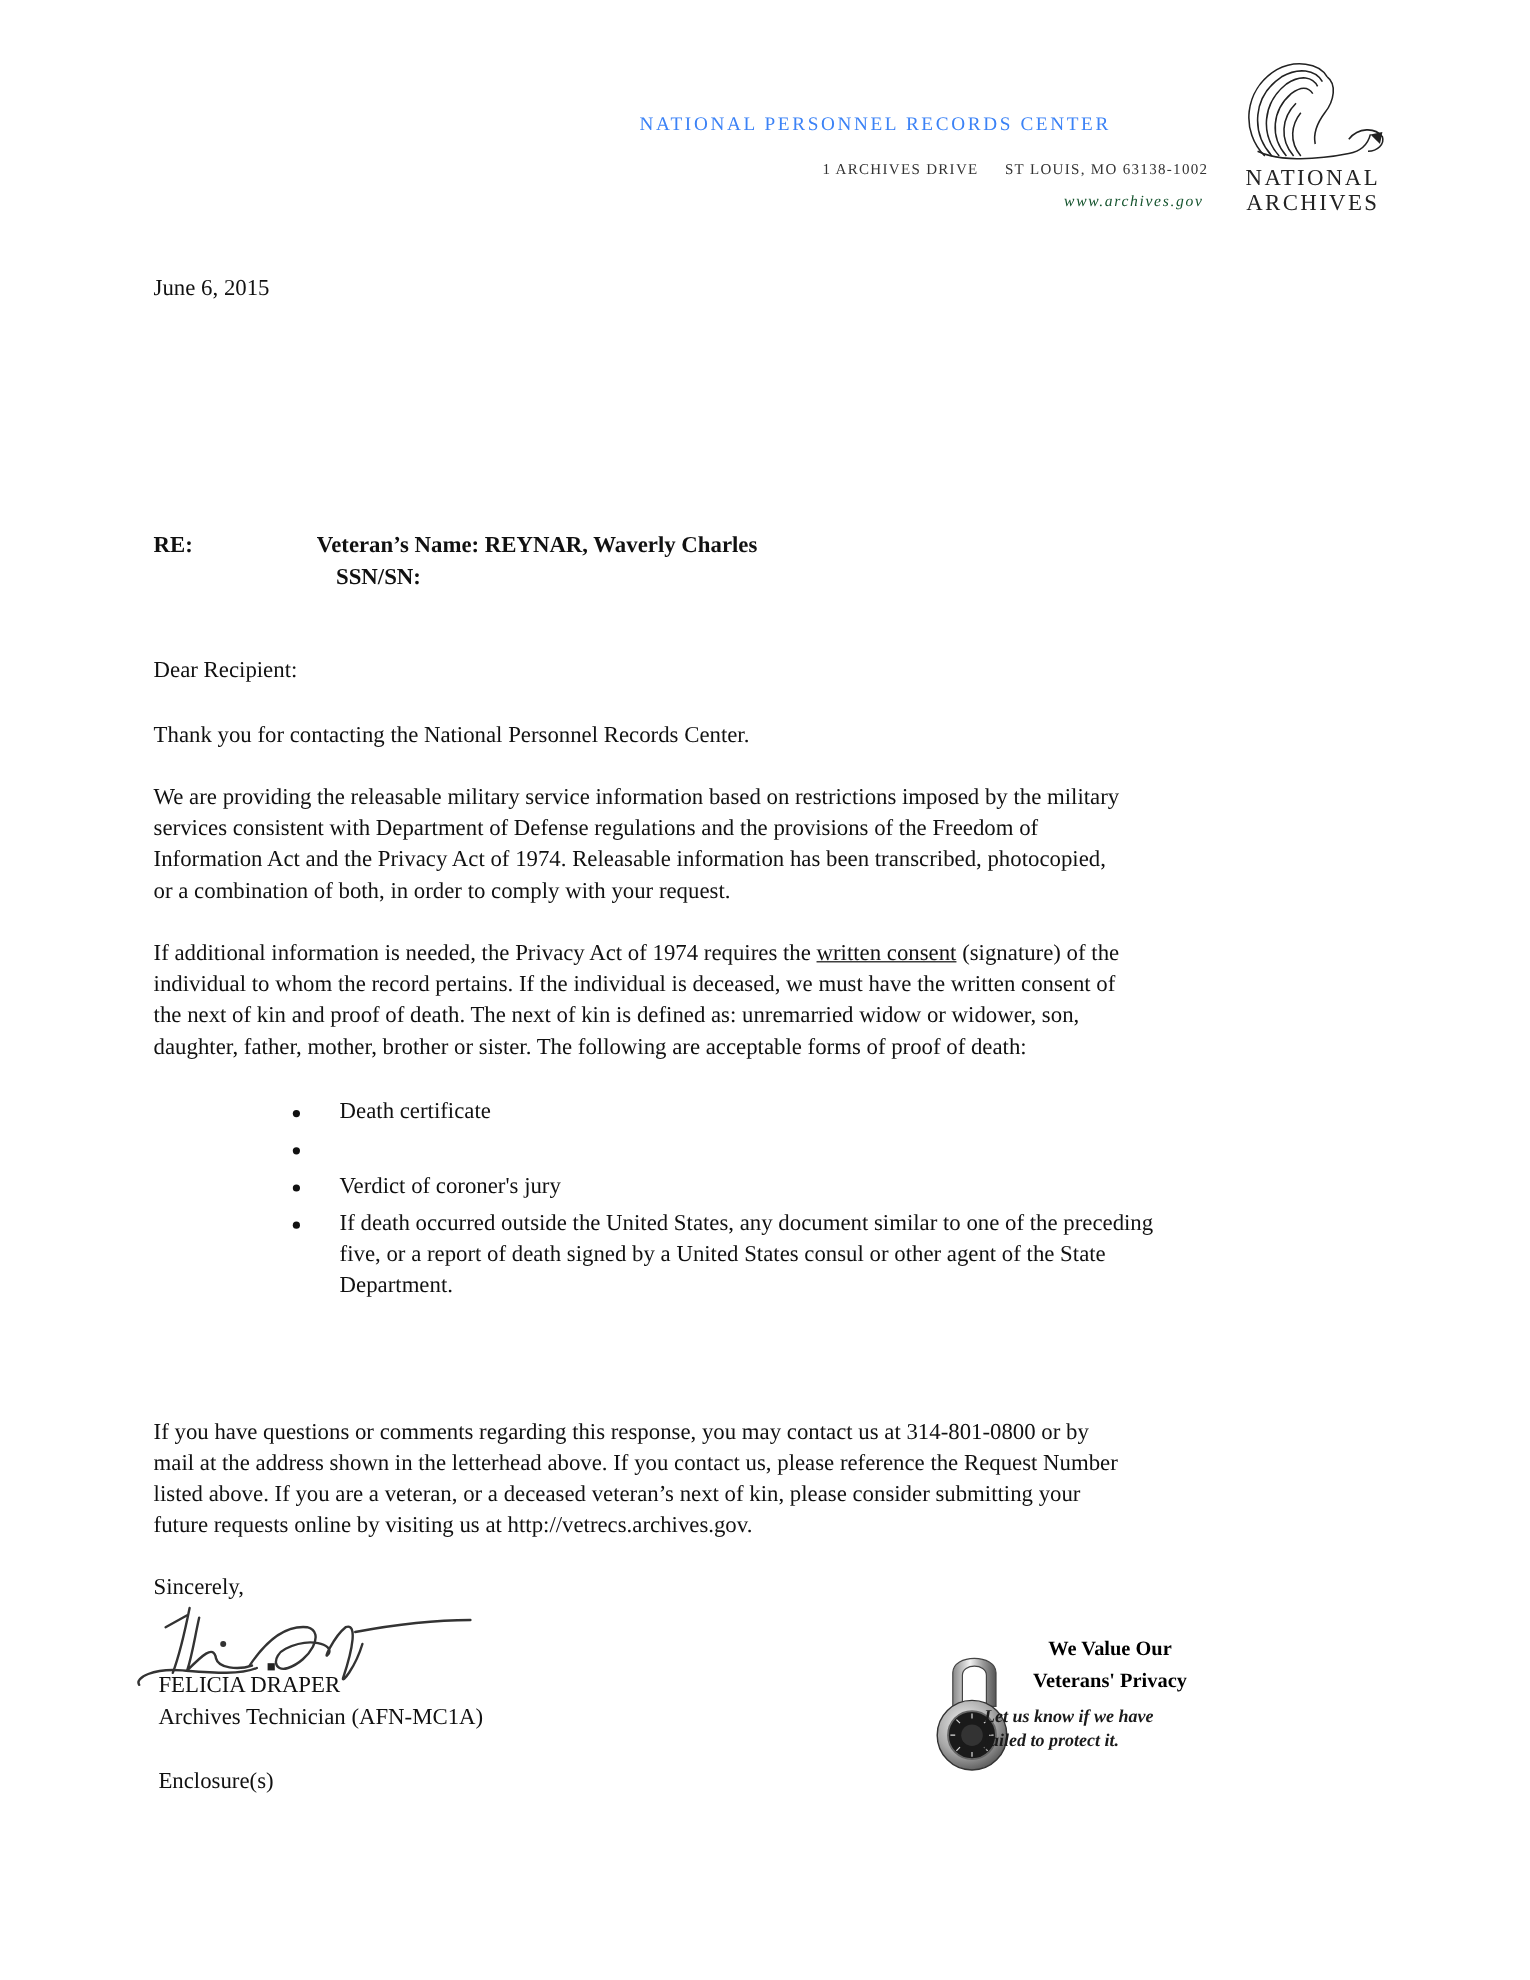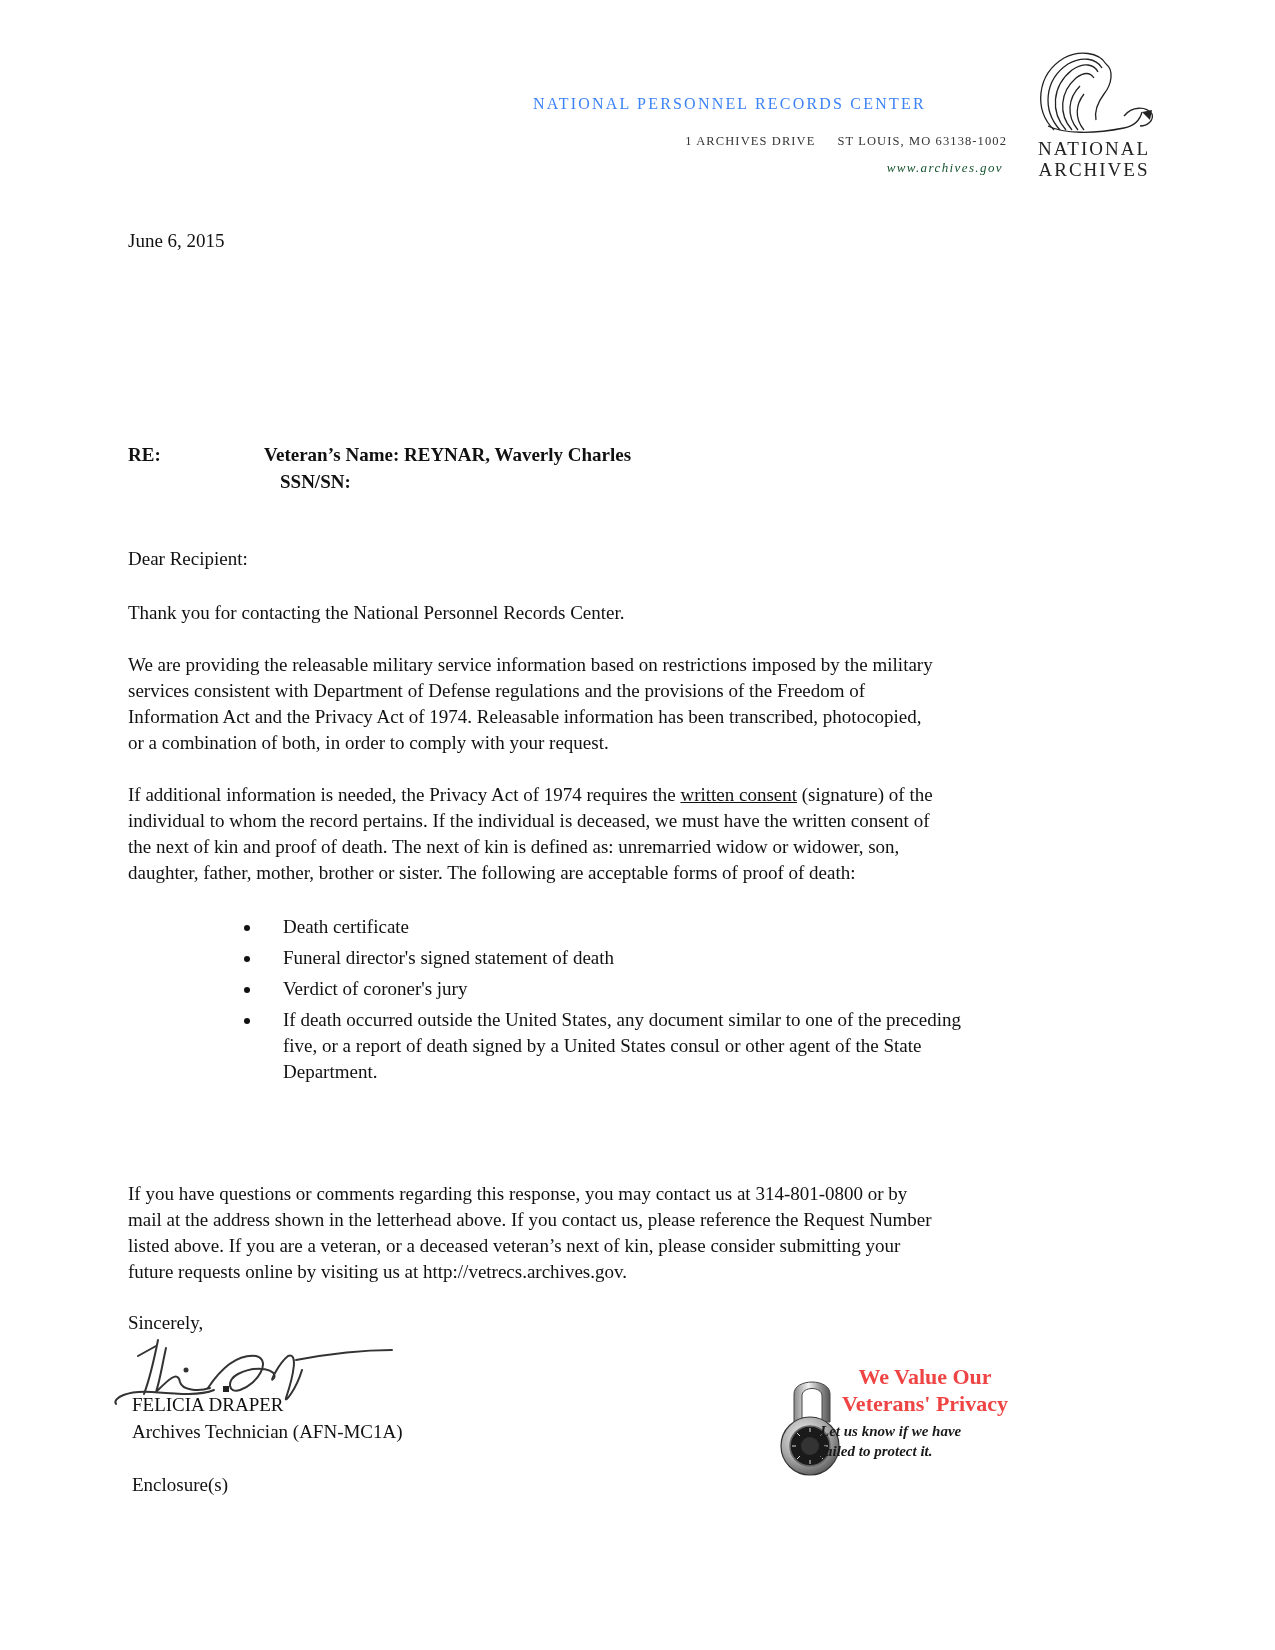--- a/index.html
+++ b/index.html
@@ -39,21 +39,21 @@
 
   .closing { left: 128px; top: 1310px; }
   .signature { position: absolute; left: 108px; top: 1320px; width: 300px; height: 90px; }
   .signer-name { left: 132px; top: 1392px; }
   .signer-title { left: 132px; top: 1419px; }
   .enclosure { left: 132px; top: 1472px; }
 
   
   .badge { position: absolute; left: 760px; top: 1350px; width: 270px; height: 130px; }
   .lock { position: absolute; left: 18px; top: 22px; width: 68px; height: 104px; }
-  .badge-h1, .badge-h2 { position: absolute; left: 60px; width: 210px; text-align: center; font-family: "Liberation Serif", serif; font-weight: bold; font-size: 22px; color: #ef4444; }
+  .badge-h1, .badge-h2 { position: absolute; left: 60px; width: 210px; text-align: center; font-family: "Liberation Serif", serif; font-weight: bold; font-size: 17px; color: #000000; }
   .badge-h1 { top: 14px; }
   .badge-h2 { top: 41px; }
   .badge-s1, .badge-s2 { position: absolute; left: 60px; width: 210px; text-align: left; font-family: "Liberation Serif", serif; font-style: italic; font-weight: bold; font-size: 15px; color: #1a1a1a; }
   .badge-s1 { top: 73px; }
   .badge-s2 { top: 93px; }
 </style>
 </head>
 <body>
 
 <div class="abs lh-title">NATIONAL PERSONNEL RECORDS CENTER</div>
@@ -100,21 +100,20 @@
   <span class="line">daughter, father, mother, brother or sister.  The following are acceptable forms of proof of death:</span>
 </div>
 
 <ul class="bullets body-text">
   <li>
       <span class="dot"></span>
       <span class="line">Death certificate</span>
     </li>
   <li>
       <span class="dot"></span>
-      <span class="line">Funeral director's signed statement of death</span>
     </li>
   <li>
       <span class="dot"></span>
       <span class="line">Verdict of coroner's jury</span>
     </li>
   <li class="multi">
       <span class="dot"></span>
       <span class="line">If death occurred outside the United States, any document similar to one of the preceding</span>
       <span class="line">five, or a report of death signed by a United States consul or other agent of the State</span>
       <span class="line">Department.</span>

